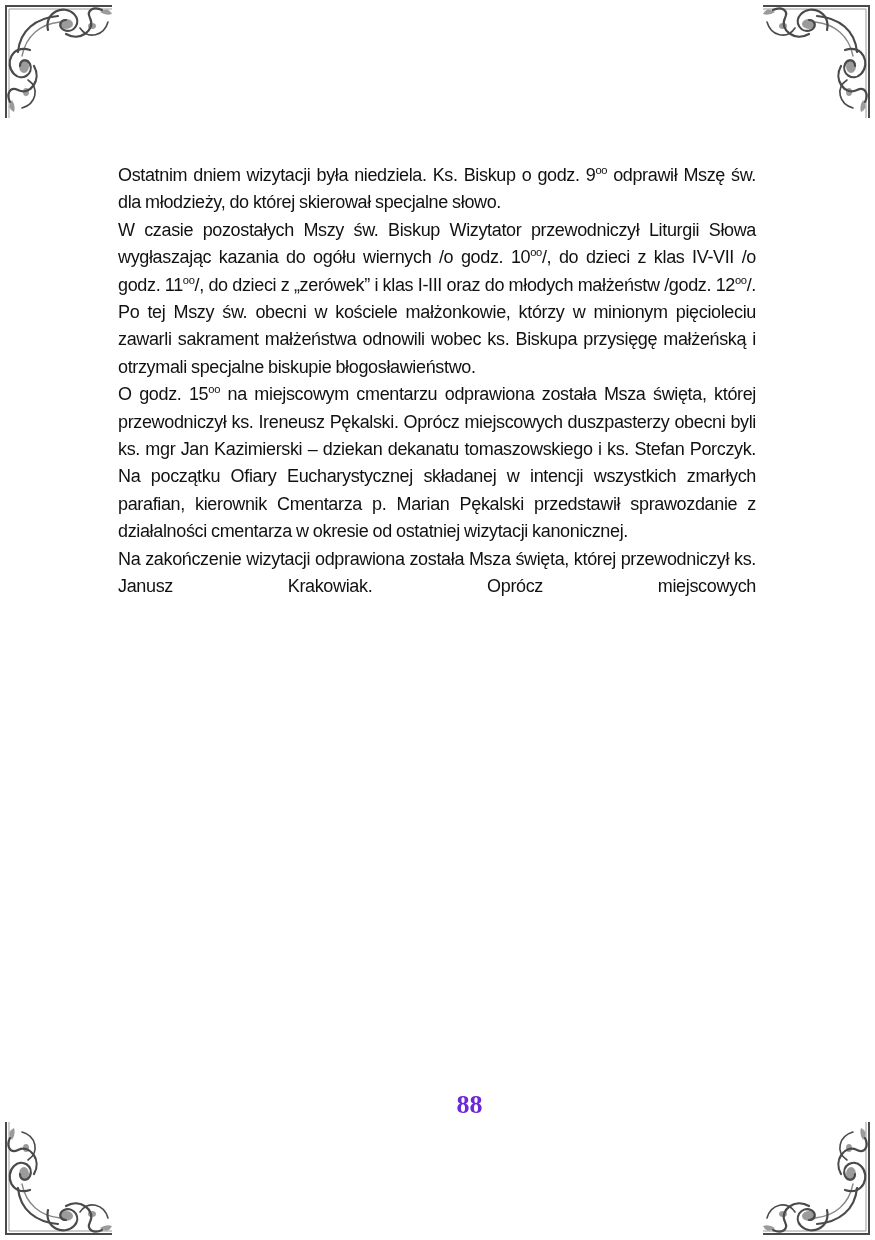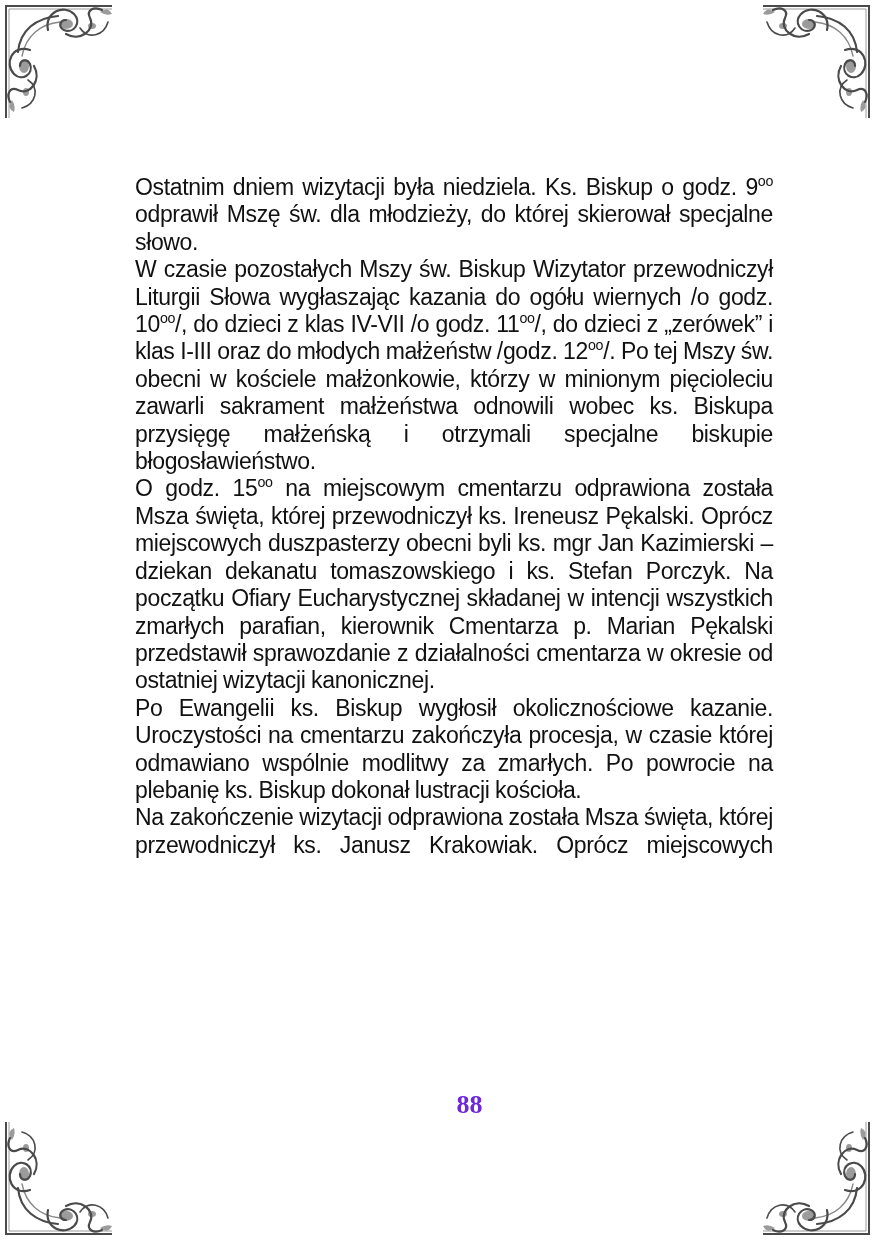--- a/index.html
+++ b/index.html
@@ -17,29 +17,28 @@
     }
     .corner svg { width: 120px; height: 120px; display: block; }
     .corner-tl { left: 0; top: 0; }
     .corner-tr { right: 0; top: 0; transform: scaleX(-1); }
     .corner-bl { left: 0; bottom: 0; transform: scaleY(-1); }
     .corner-br { right: 0; bottom: 0; transform: scale(-1,-1); }
 
     .body-text {
       position: absolute;
       left: 118px;
-      top: 174px;
+      top: 162px;
       width: 638px;
       font-family: "Liberation Sans", "DejaVu Sans", sans-serif;
-      font-size: 23px;
+      font-size: 18px;
       line-height: 27.4px;
       color: #111111;
       letter-spacing: -0.35px;
       word-spacing: -0.5px;
-      margin-left: 17px;
     }
     .body-text p {
       margin: 0;
       text-align: justify;
       text-align-last: left;
       hyphens: manual;
     }
     .body-text p.cont { text-align-last: justify; }
     sup { font-size: 0.62em; line-height: 0; vertical-align: 0.62em; }
 
@@ -155,18 +154,17 @@
     <path d="M100 12 q8 -6 12 2 q-6 2 -12 -2z"></path>
     <path d="M12 100 q-6 8 2 12 q2 -6 -2 -12z"></path>
   </g>
 </svg>
     </div>
 
   <div class="body-text" id="body-text">
       <p><span>Ostatnim dniem wizytacji była niedziela. Ks. Biskup o godz. 9</span><sup>oo</sup><span> odprawił Mszę św. dla młodzieży, do której skierował specjalne słowo.</span></p>
       <p><span>W czasie pozostałych Mszy św. Biskup Wizytator przewodniczył Liturgii Słowa wygłaszając kazania do ogółu wiernych /o godz. 10</span><sup>oo</sup><span>/, do dzieci z klas IV-VII /o godz. 11</span><sup>oo</sup><span>/, do dzieci z „zerówek” i klas I-III oraz do młodych małżeństw /godz. 12</span><sup>oo</sup><span>/. Po tej Mszy św. obecni w kościele małżonkowie, którzy w minionym pięcioleciu zawarli sakrament małżeństwa odnowili wobec ks. Biskupa przysięgę małżeńską i otrzymali specjalne biskupie błogosławieństwo.</span></p>
       <p><span>O godz. 15</span><sup>oo</sup><span> na miejscowym cmentarzu odprawiona została Msza święta, której przewodniczył ks. Ireneusz Pękalski. Oprócz miejscowych duszpasterzy obecni byli ks. mgr Jan Kazimierski – dziekan dekanatu tomaszowskiego i ks. Stefan Porczyk. Na początku Ofiary Eucharystycznej składanej w intencji wszystkich zmarłych parafian, kierownik Cmentarza p. Marian Pękalski przedstawił sprawozdanie z działalności cmentarza w okresie od ostatniej wizytacji kanonicznej.</span></p>
-      <p><span>Po Ewangelii ks. Biskup wygłosił okolicznościowe kazanie. Uroczystości na cmentarzu zakończyła procesja, w czasie której odmawiano wspólnie modlitwy za zmarłych. Po powrocie na plebanię ks. Biskup dokonał lustracji kościoła.</span></p>
       <p class="cont"><span>Na zakończenie wizytacji odprawiona została Msza święta, której przewodniczył ks. Janusz Krakowiak. Oprócz miejscowych</span></p>
     </div>
 
   <div class="page-number">88</div>
 </div>
 
 </body></html>

